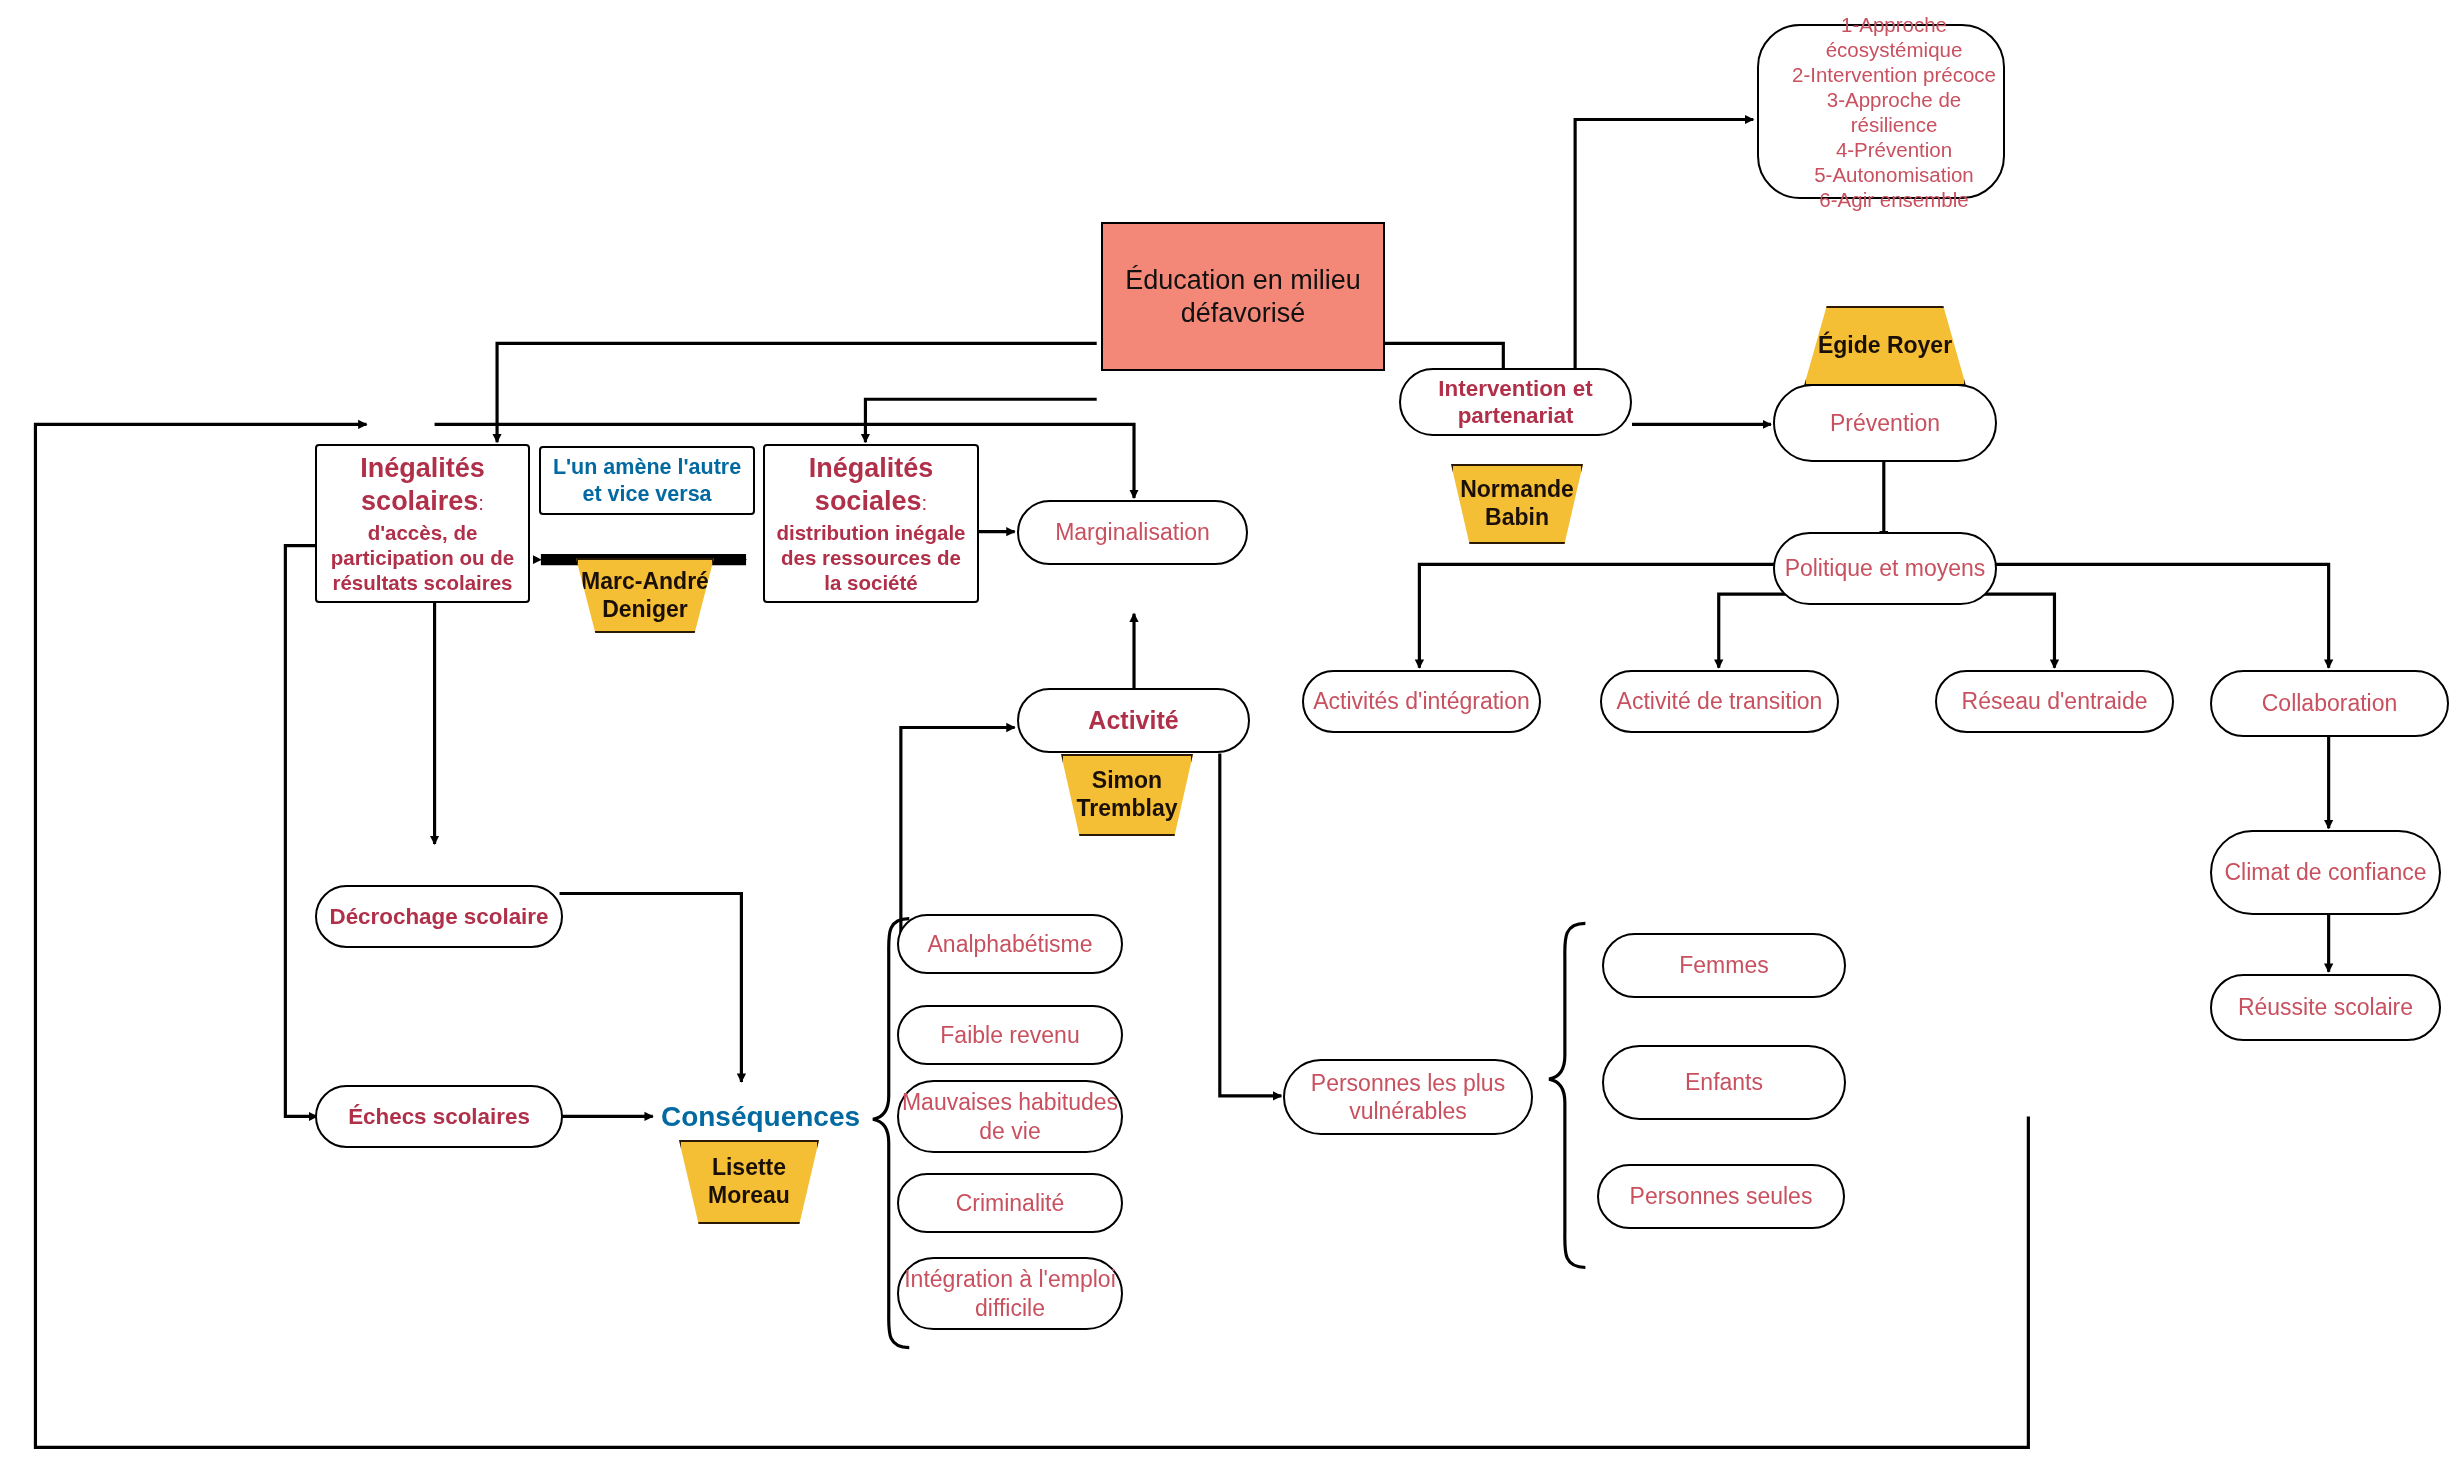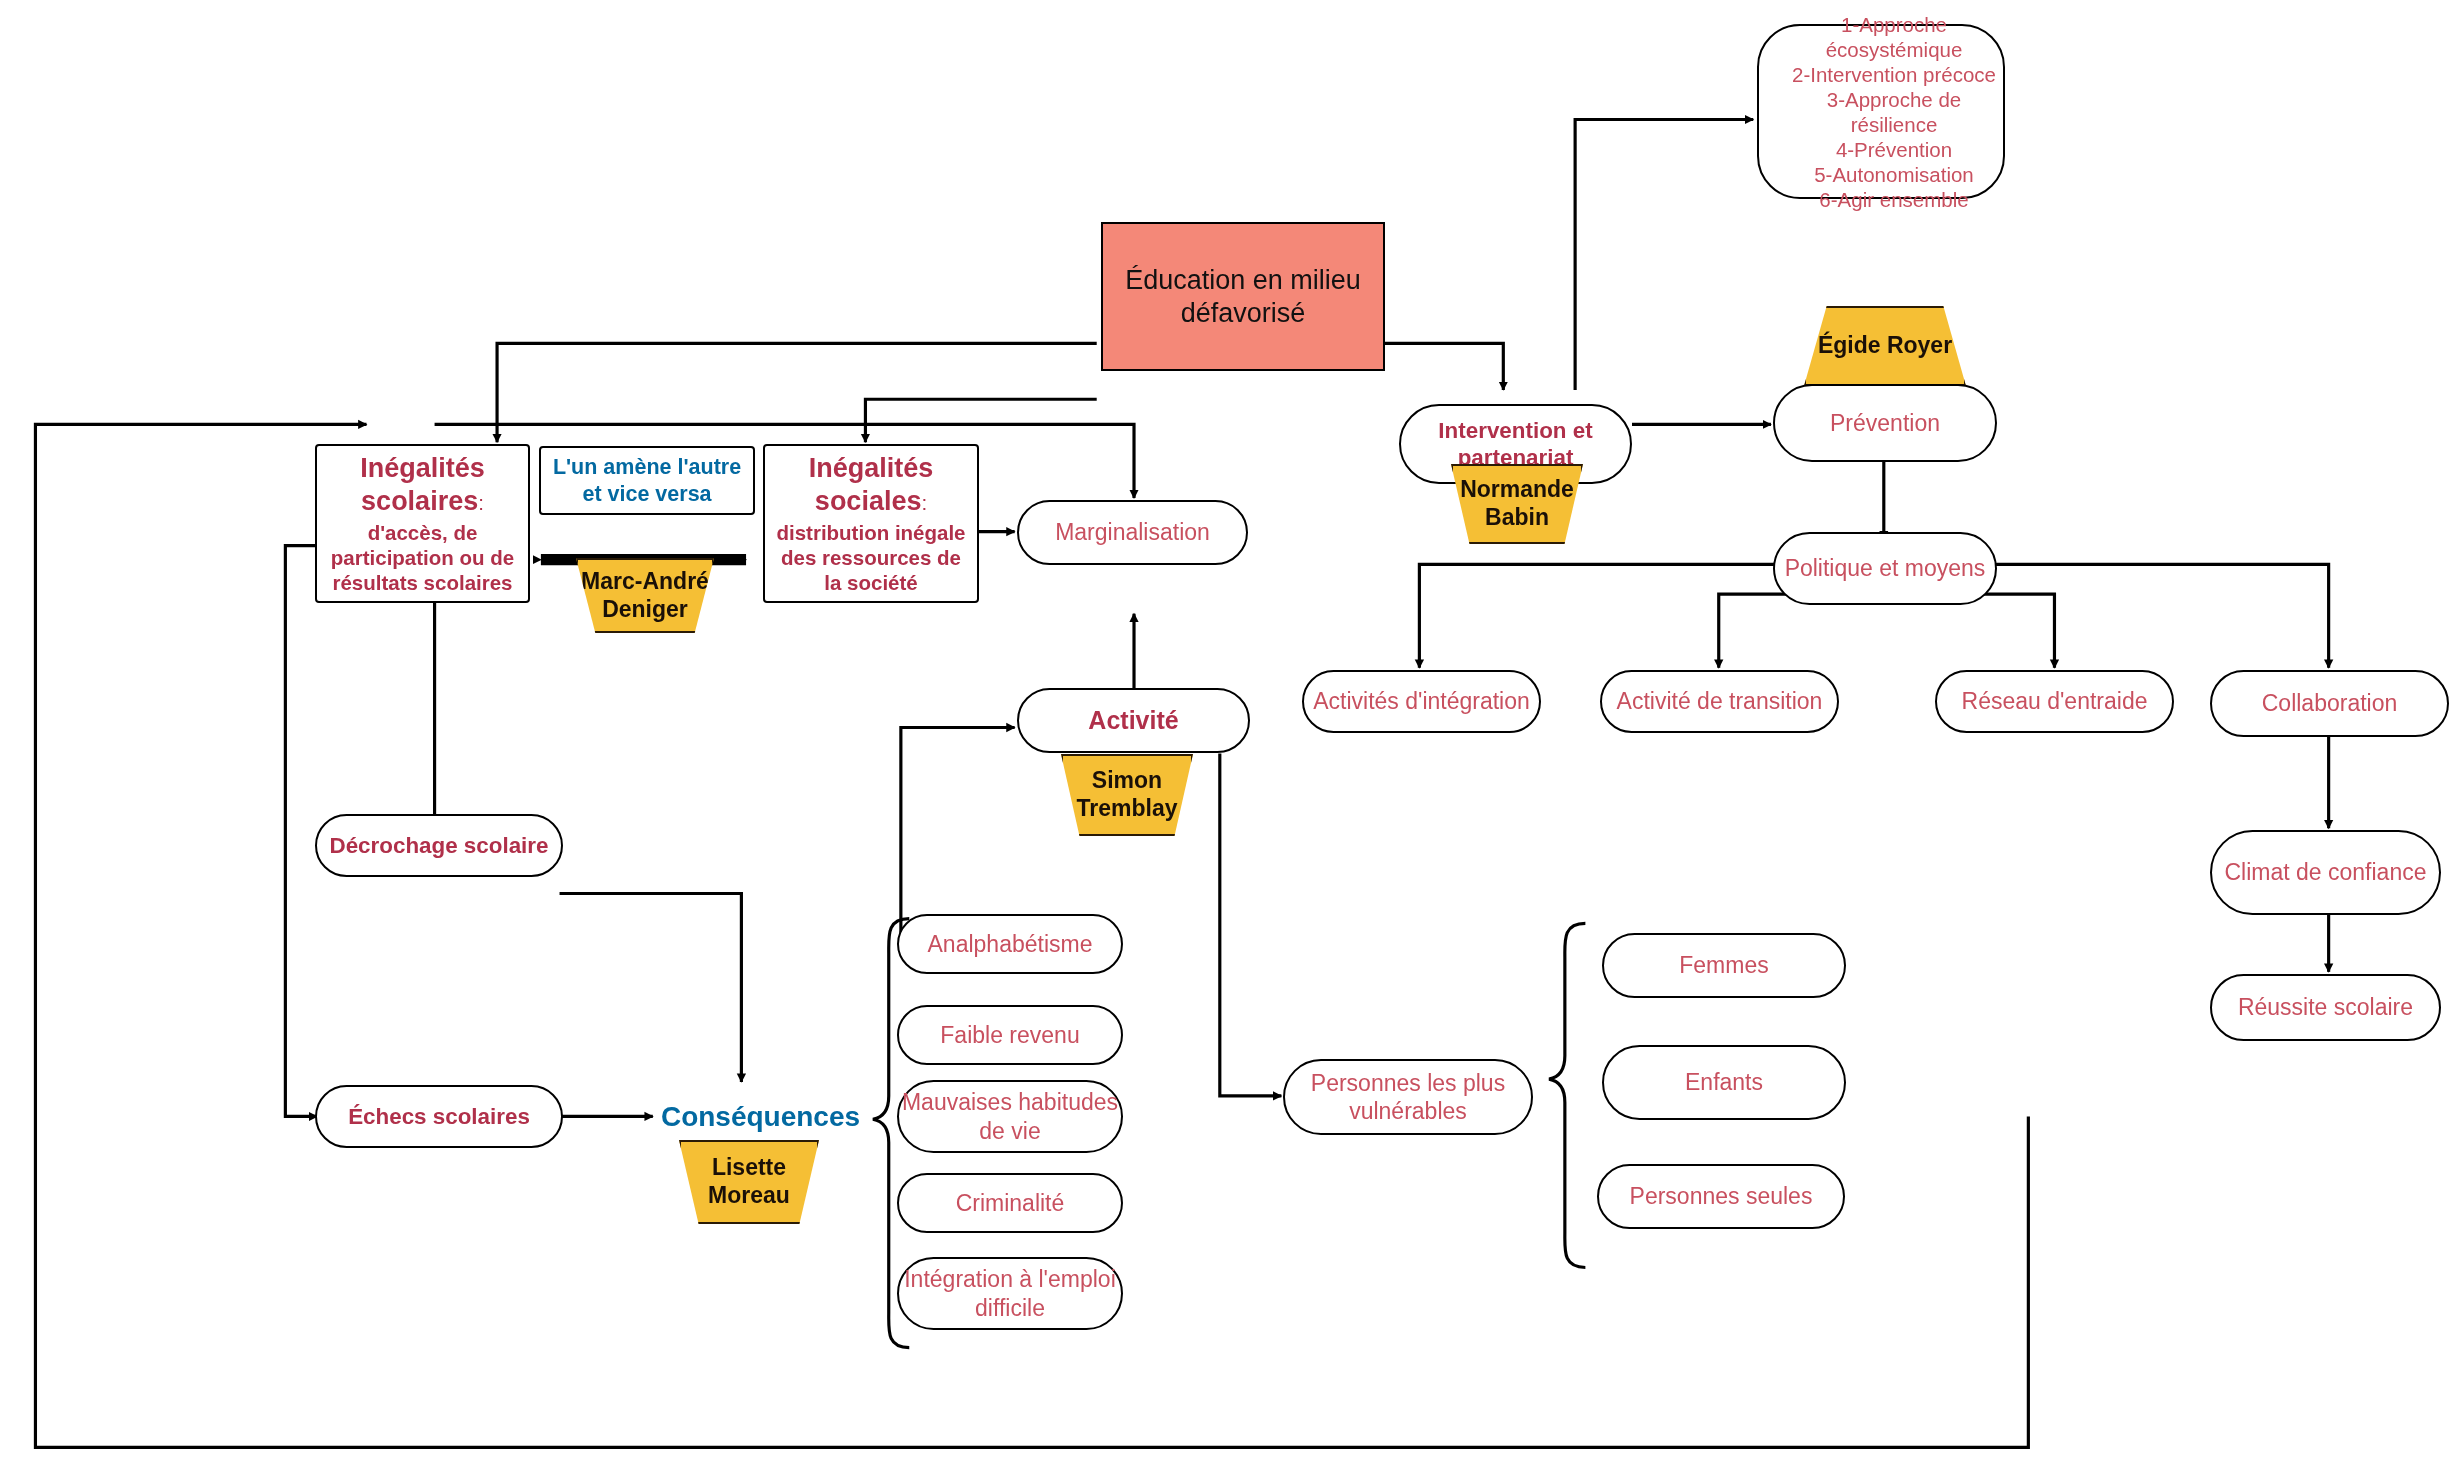--- a/index.html
+++ b/index.html
@@ -139,21 +139,21 @@
   </div>
 
   <div class="node rounded" style="left:1017px;top:688px;width:233px;height:65px;">
     <span class="t-bold" style="font-size:25px">Activité</span>
   </div>
 
   <div class="trap down" style="left:1061px;top:754px;width:132px;height:82px;">
     <span>Simon Tremblay</span>
   </div>
 
-  <div class="node rounded" style="left:315px;top:814px;width:248px;height:63px;">
+  <div class="node rounded" style="left:315px;top:885px;width:248px;height:63px;">
     <span class="t-bold" style="font-size:22.4px">Décrochage scolaire</span>
   </div>
 
   <div class="node rounded" style="left:315px;top:1085px;width:248px;height:63px;">
     <span class="t-bold" style="font-size:22.4px">Échecs scolaires</span>
   </div>
 
   <div class="freetext" style="left:653px;top:1096px;width:215px;height:41px;">
     <span class="t-black">Conséquences</span>
   </div>
@@ -186,21 +186,21 @@
     <span class="t-norm">Femmes</span>
   </div>
   <div class="node rounded" style="left:1602px;top:1045px;width:244px;height:75px;">
     <span class="t-norm">Enfants</span>
   </div>
   <div class="node rounded" style="left:1597px;top:1164px;width:248px;height:65px;">
     <span class="t-norm">Personnes seules</span>
   </div>
 
 
-  <div class="node rounded" style="left:1399px;top:404px;width:233px;height:80px;text-align:center;">
+  <div class="node rounded" style="left:1399px;top:368px;width:233px;height:68px;text-align:center;">
     <span class="t-bold" style="font-size:22.4px">Intervention et partenariat</span>
   </div>
 
   <div class="trap down" style="left:1451px;top:464px;width:132px;height:80px;">
     <span>Normande Babin</span>
   </div>
 
   <div class="trap up" style="left:1804px;top:306px;width:162px;height:80px;">
     <span>Égide Royer</span>
   </div>

